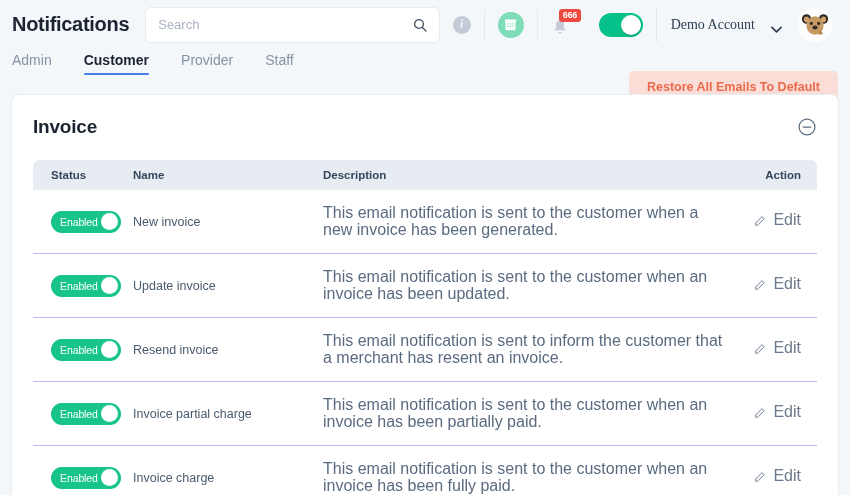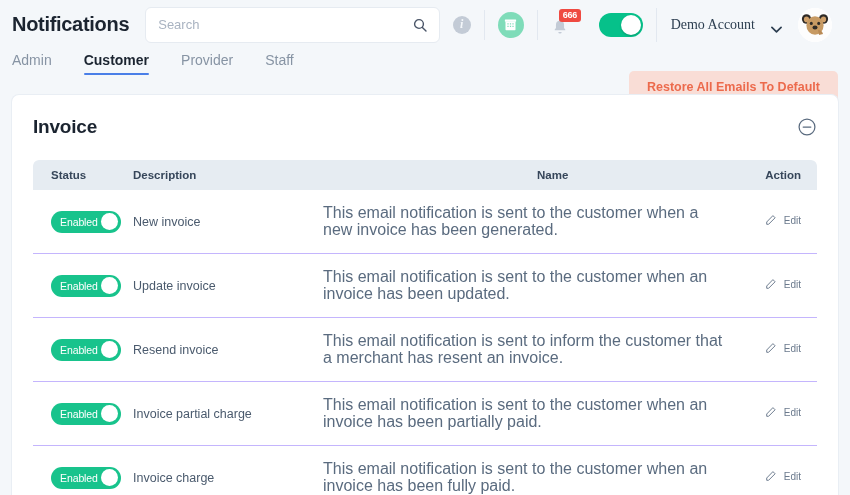--- a/index.html
+++ b/index.html
@@ -287,21 +287,21 @@
     font-size: 16px;
     color: #5a6b7f;
     line-height: 16.5px;
   }
   .edit-btn {
     display: inline-flex;
     align-items: center;
     gap: 7px;
     cursor: pointer;
     color: #6b7a8d;
-    font-size: 10px;
+    font-size: 16px;
     justify-content: flex-end;
     width: 100%;
   }
   .pencil-icon { width: 13px; height: 13px; color: #6b7a8d; }
 </style>
 </head>
 <body>
 
 <div class="topbar">
 
@@ -409,22 +409,22 @@
         <circle cx="12" cy="12" r="9.5"></circle>
         <line x1="7.4" y1="12" x2="16.6" y2="12" stroke-linecap="round"></line>
       </svg>
     </span>
   </div>
 
   <div class="table">
 
     <div class="t-row t-head">
       <div class="c c-status">Status</div>
+      <div class="c c-name">Name</div>
       <div class="c c-desc">Description</div>
-      <div class="c c-name">Name</div>
       <div class="c c-action">Action</div>
     </div>
 
     <div class="t-row t-body-row">
       <div class="c-status">
         <span class="pill">
           <span class="label">Enabled</span>
           <span class="knob"></span>
         </span>
       </div>

